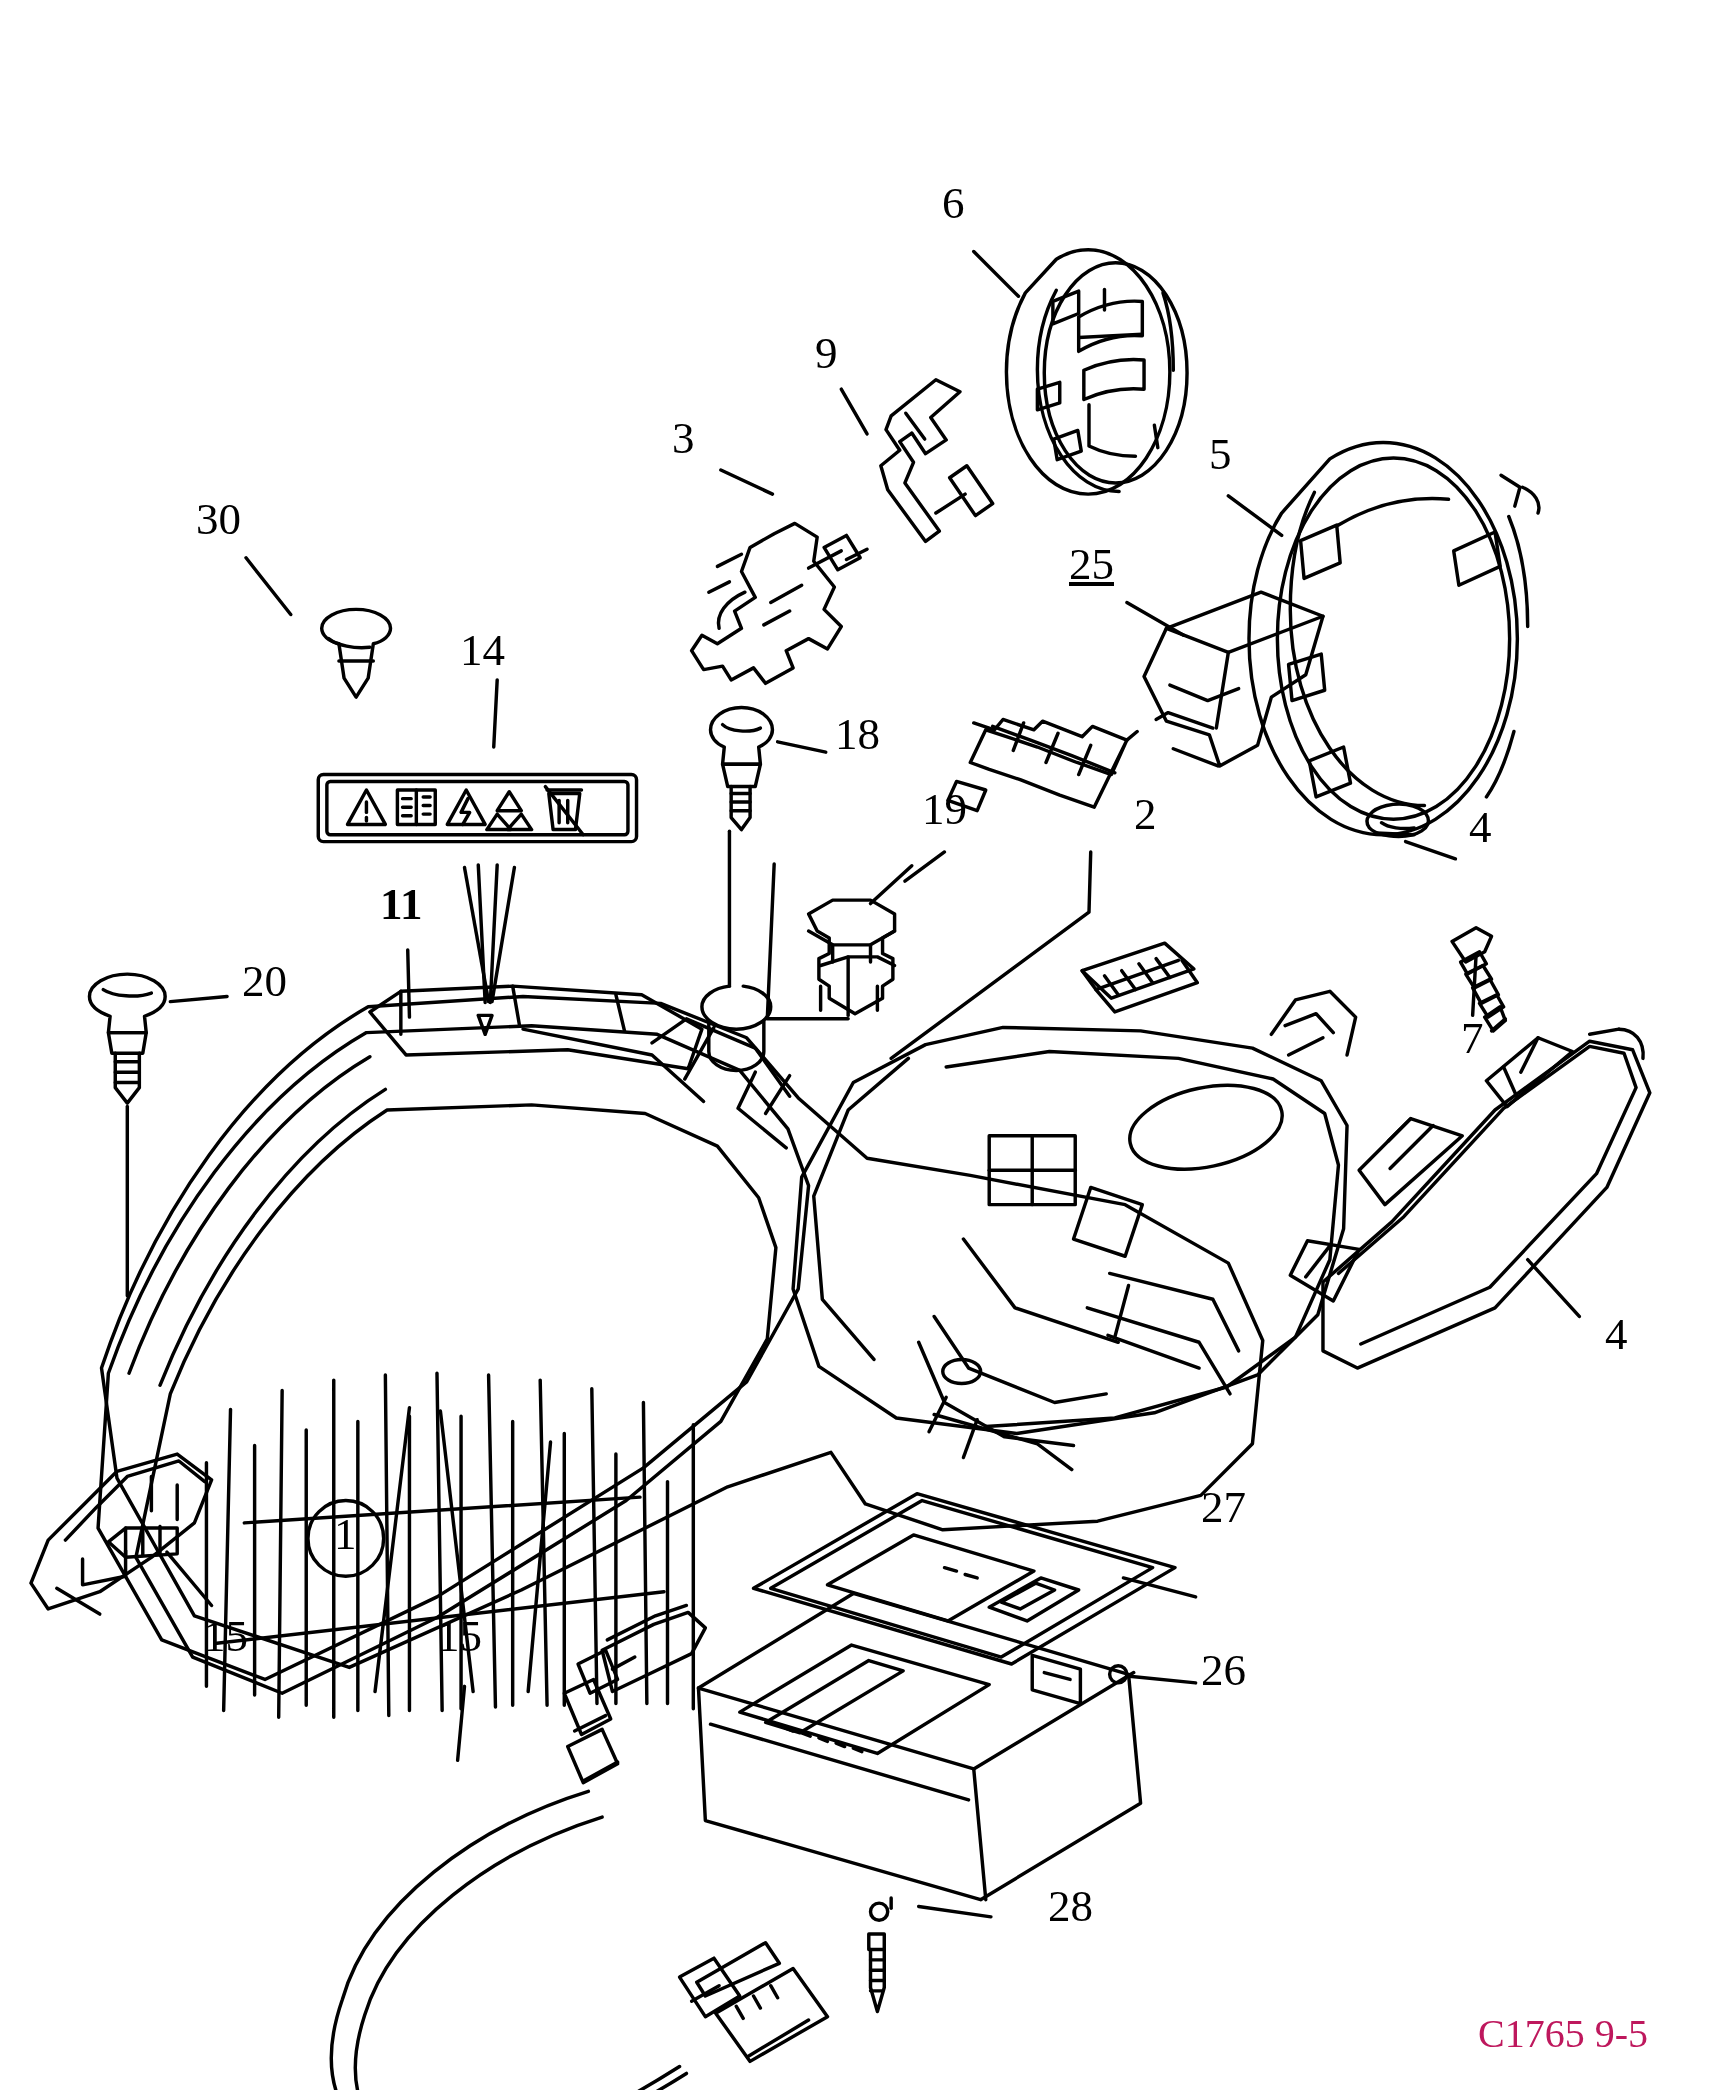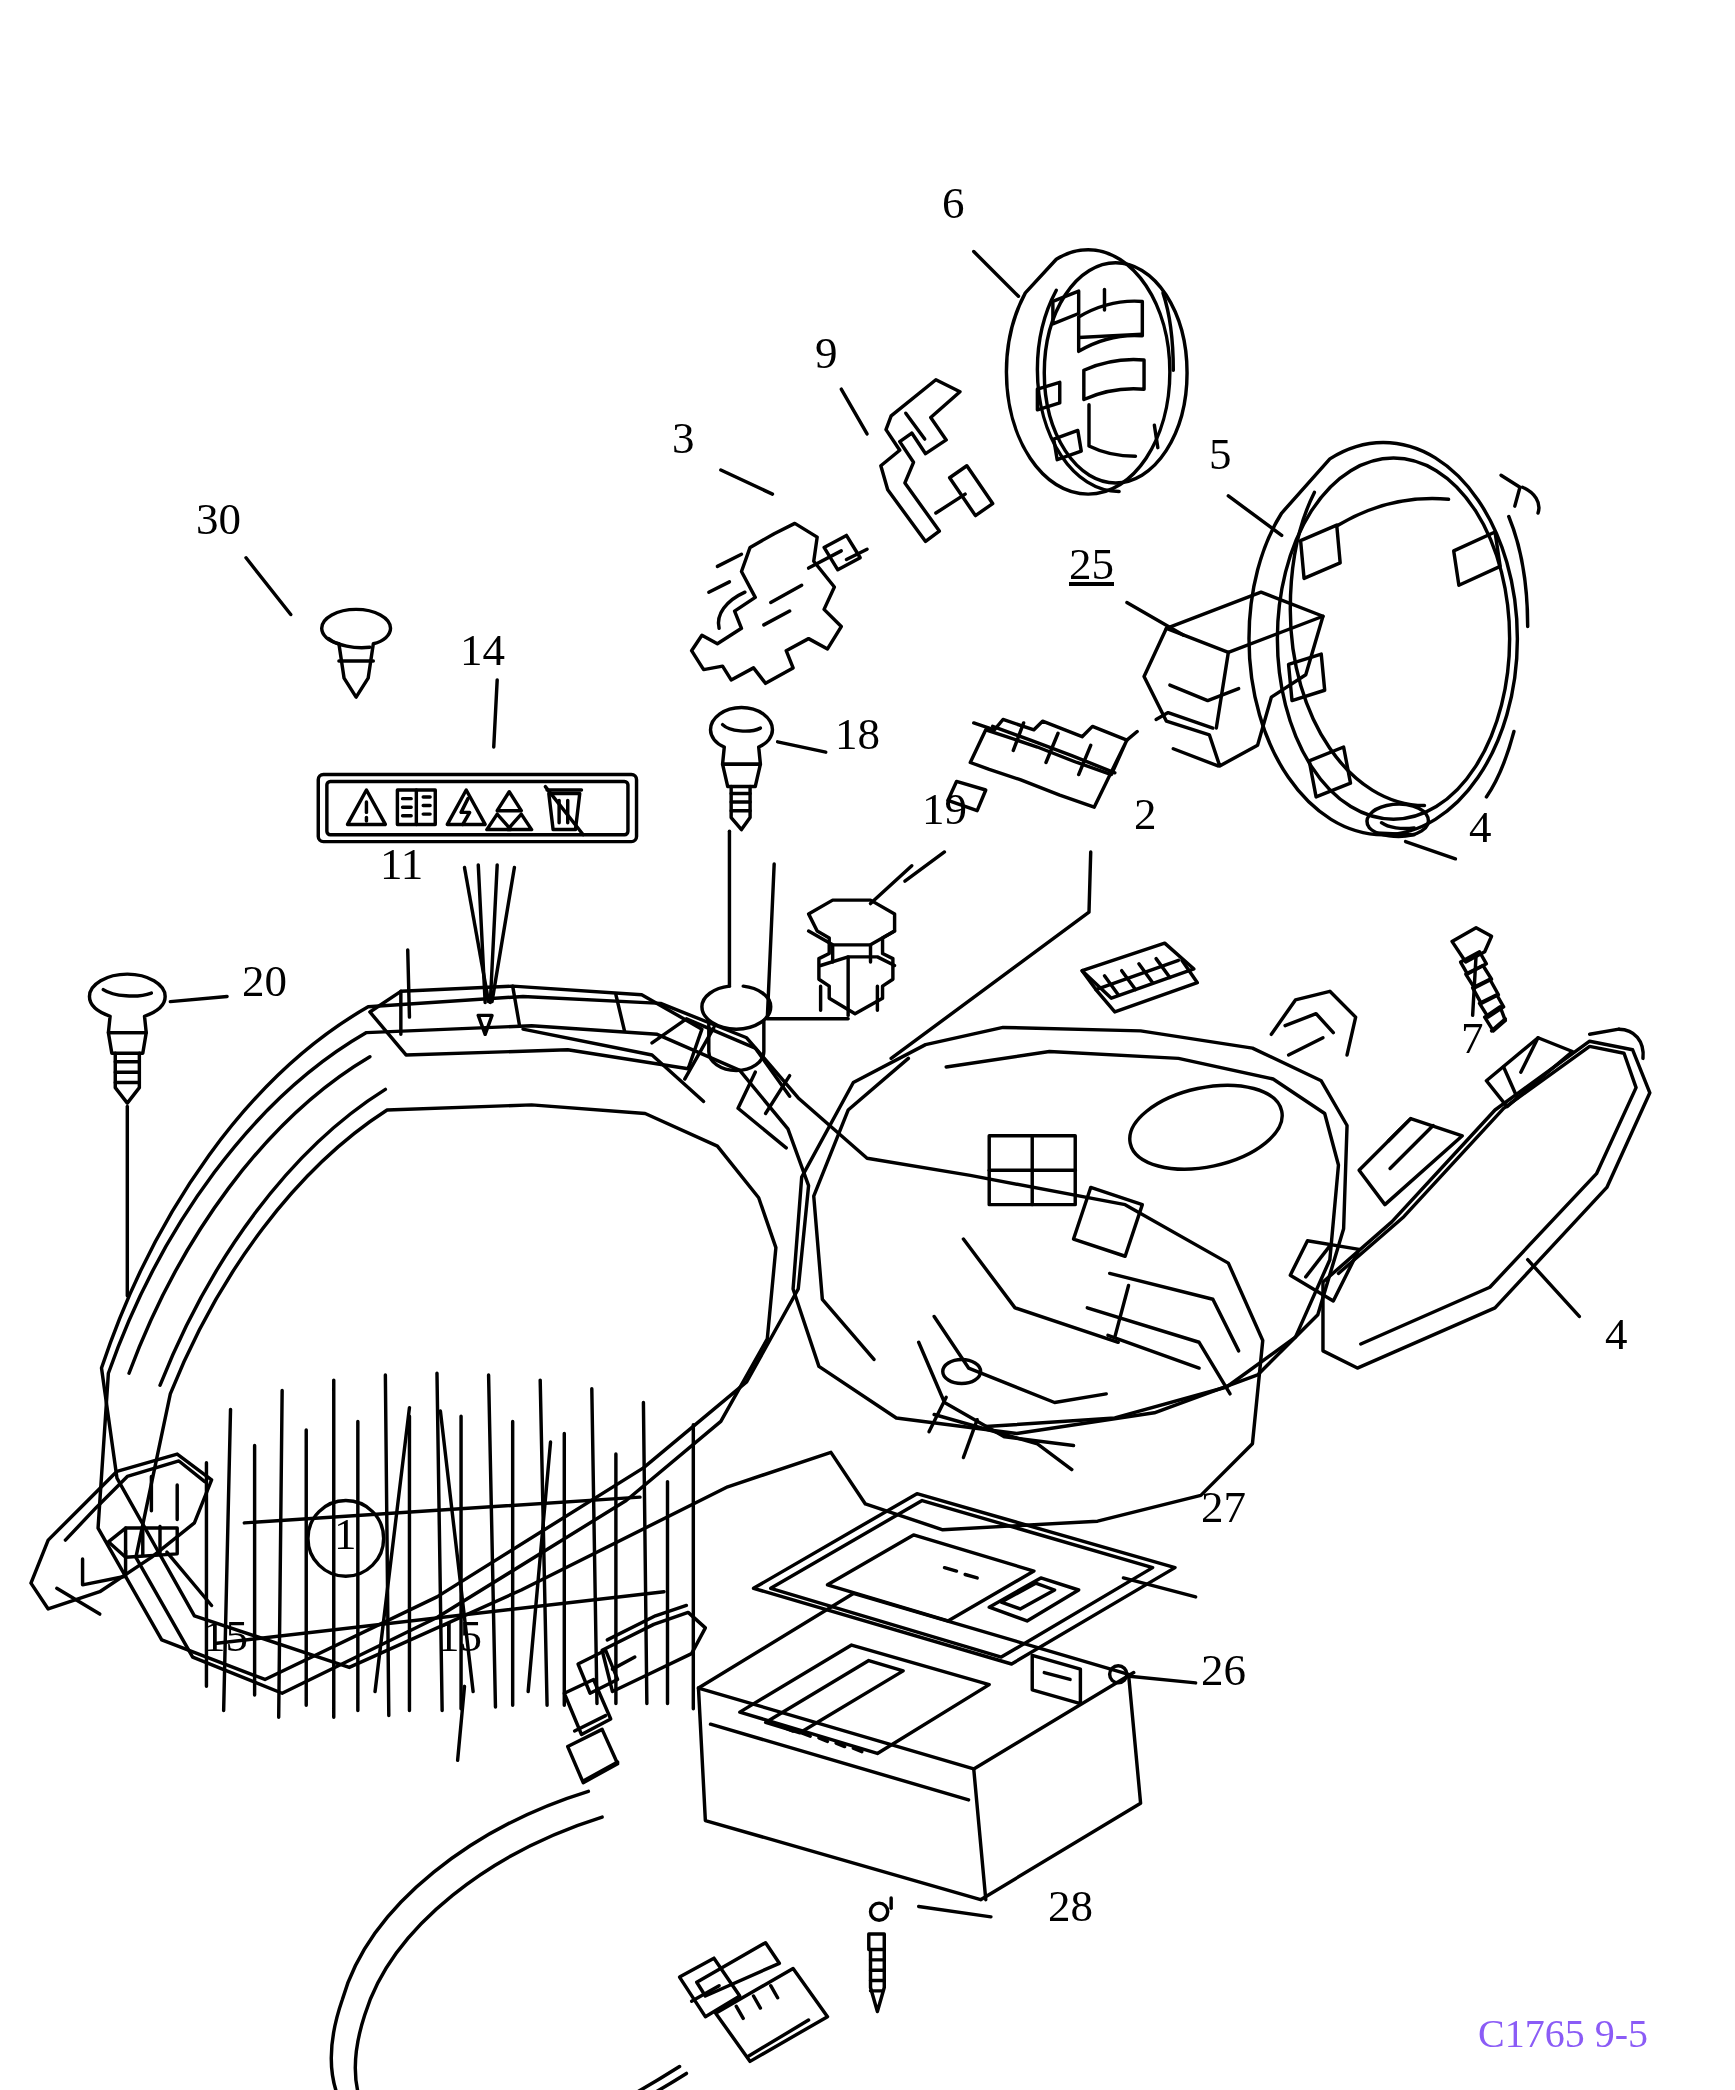--- a/index.html
+++ b/index.html
@@ -31,21 +31,21 @@
     font-size: 45px;
     line-height: 1;
     color: #000000;
     white-space: nowrap;
     user-select: none;
   }
   .drawing-code {
     position: absolute;
     font-family: "Liberation Serif", serif;
     font-size: 40px;
-    color: #8b5cf6;
+    color: #be185d;
     white-space: nowrap;
   }
 </style>
 </head>
 <body>
 
 <div id="sheet">
 
   <svg id="diagram-svg" viewBox="0 0 2017 2430" xmlns="http://www.w3.org/2000/svg">
     <g fill="none" stroke="#000000" stroke-width="4" stroke-linejoin="round" stroke-linecap="round">
@@ -361,21 +361,21 @@
   <div class="callout" style="left:815px;  top:331px;">9</div>
   <div class="callout" style="left:672px;  top:416px;">3</div>
   <div class="callout" style="left:1209px; top:432px;">5</div>
   <div class="callout" style="left:196px;  top:497px;">30</div>
   <div class="callout" style="left:1069px; top:542px;text-decoration:underline;">25</div>
   <div class="callout" style="left:460px;  top:628px;">14</div>
   <div class="callout" style="left:835px;  top:712px;">18</div>
   <div class="callout" style="left:922px; top:787px;">19</div>
   <div class="callout" style="left:1134px; top:792px;">2</div>
   <div class="callout" style="left:1469px; top:805px;">4</div>
-  <div class="callout" style="left:380px;  top:842px;">11</div>
+  <div class="callout" style="left:380px;  top:882px;font-weight:bold;">11</div>
   <div class="callout" style="left:1461px; top:1016px;">7</div>
   <div class="callout" style="left:242px;  top:959px;">20</div>
   <div class="callout" style="left:1605px; top:1312px;">4</div>
   <div class="callout" style="left:334px;  top:1512px;">1</div>
   <div class="callout" style="left:1201px; top:1485px;">27</div>
   <div class="callout" style="left:203px;  top:1614px;">15</div>
   <div class="callout" style="left:437px;  top:1614px;">15</div>
   <div class="callout" style="left:1201px; top:1648px;">26</div>
   <div class="callout" style="left:1000px; top:1884px;margin-left:48px;">28</div>
 

